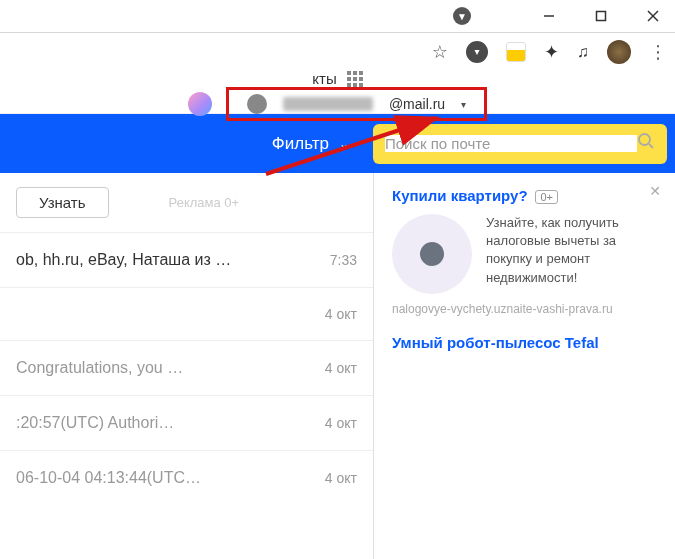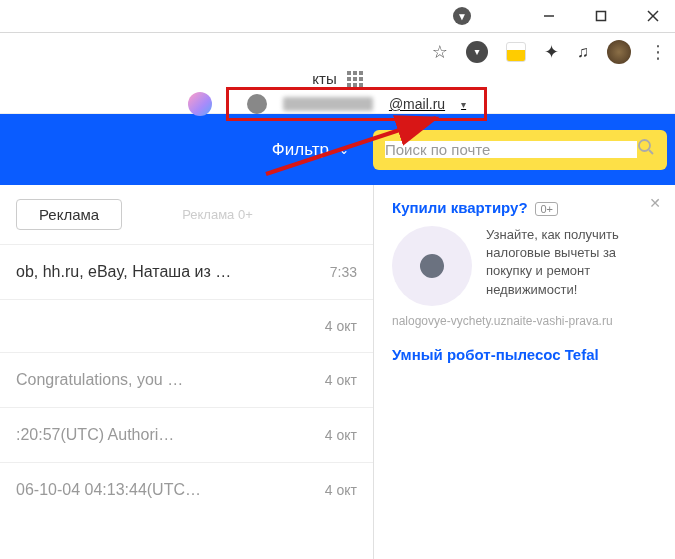--- a/index.html
+++ b/index.html
@@ -17,27 +17,27 @@
 .browser-bar .music { font-size: 16px; color: #333; }
 .browser-bar .avatar { width: 24px; height: 24px; border-radius: 50%; background: radial-gradient(circle, #8b6f47, #4a3520); }
 .browser-bar .menu { font-size: 18px; color: #555; }
 
 .mail-top { height: 44px; display: flex; align-items: center; justify-content: space-between; padding: 0 14px; border-bottom: 1px solid #eee; flex-direction: column; }
 .mail-top-left { display: flex; align-items: center; gap: 10px; color: #333; font-size: 15px; }
 .apps-grid { display: grid; grid-template-columns: repeat(3, 4px); grid-template-rows: repeat(3, 4px); gap: 2px; }
 .apps-grid div { background: #888; }
 .mail-top-right { display: flex; align-items: center; gap: 14px; }
 .orb { width: 24px; height: 24px; border-radius: 50%; background: linear-gradient(135deg, #ff9ec7, #a78bfa 60%, #60a5fa); }
-.user-box { border: 3px solid #d81616; padding: 4px 18px; display: flex; align-items: center; gap: 16px; text-decoration: underline; }
+.user-box { border: 3px solid #d81616; padding: 4px 18px; display: flex; align-items: center; gap: 16px; }
 .user-avatar-sm { width: 20px; height: 20px; border-radius: 50%; background: #888; }
 .blur-name { width: 90px; height: 14px; background: #bbb; filter: blur(2px); border-radius: 2px; }
 .user-mail { color: #333; font-size: 14px; }
 .caret-sm { font-size: 10px; color: #555; }
 
-.blue-bar { height: 71px; background: #0a5cff; display: flex; align-items: center; padding-right: 8px; justify-content: flex-end; }
+.blue-bar { height: 59px; background: #0a5cff; display: flex; align-items: center; padding-right: 8px; justify-content: flex-end; }
 .filter-btn { margin-left: auto; color: #fff; font-size: 17px; display: flex; align-items: center; gap: 10px; padding: 0 24px; }
 .search-wrap { width: 294px; height: 40px; background: #fde047; border-radius: 6px; display: flex; align-items: center; padding: 0 12px; }
 .search-input { border: none; outline: none; flex: 1; font-size: 15px; color: #333; }
 .search-input::placeholder { color: #999; }
 .search-icon { color: #aaa; font-size: 18px; }
 
 .content { display: flex; height: calc(559px - 32px - 38px - 44px - 56px); }
 .mail-list { width: 374px; border-right: 1px solid #e0e0e0; }
 .promo-row { padding: 14px 16px; display: flex; align-items: center; gap: 60px; }
 .learn-btn { background: #fff; border: 1px solid #ccc; border-radius: 4px; padding: 6px 22px; font-size: 15px; color: #333; }
@@ -135,21 +135,21 @@
           <circle cx="7.5" cy="7.5" r="5.5" fill="none" stroke="#aaa" stroke-width="1.8"></circle>
           <line x1="12" y1="12" x2="16" y2="16" stroke="#aaa" stroke-width="1.8"></line>
         </svg>
     </span>
   </div>
 </div>
 
 <div class="content">
   <div class="mail-list">
     <div class="promo-row">
-      <button class="learn-btn">Реклама</button>
+      <button class="learn-btn">Узнать</button>
       <span class="ad-label">Реклама 0+</span>
     </div>
     <div id="mail-rows">
         <div class="mail-row">
           <div class="mail-subj">ob, hh.ru, eBay, Наташа из …</div>
           <div class="mail-date">7:33</div>
         </div>
         <div class="mail-row">
           <div class="mail-subj"></div>
           <div class="mail-date">4 окт</div>

